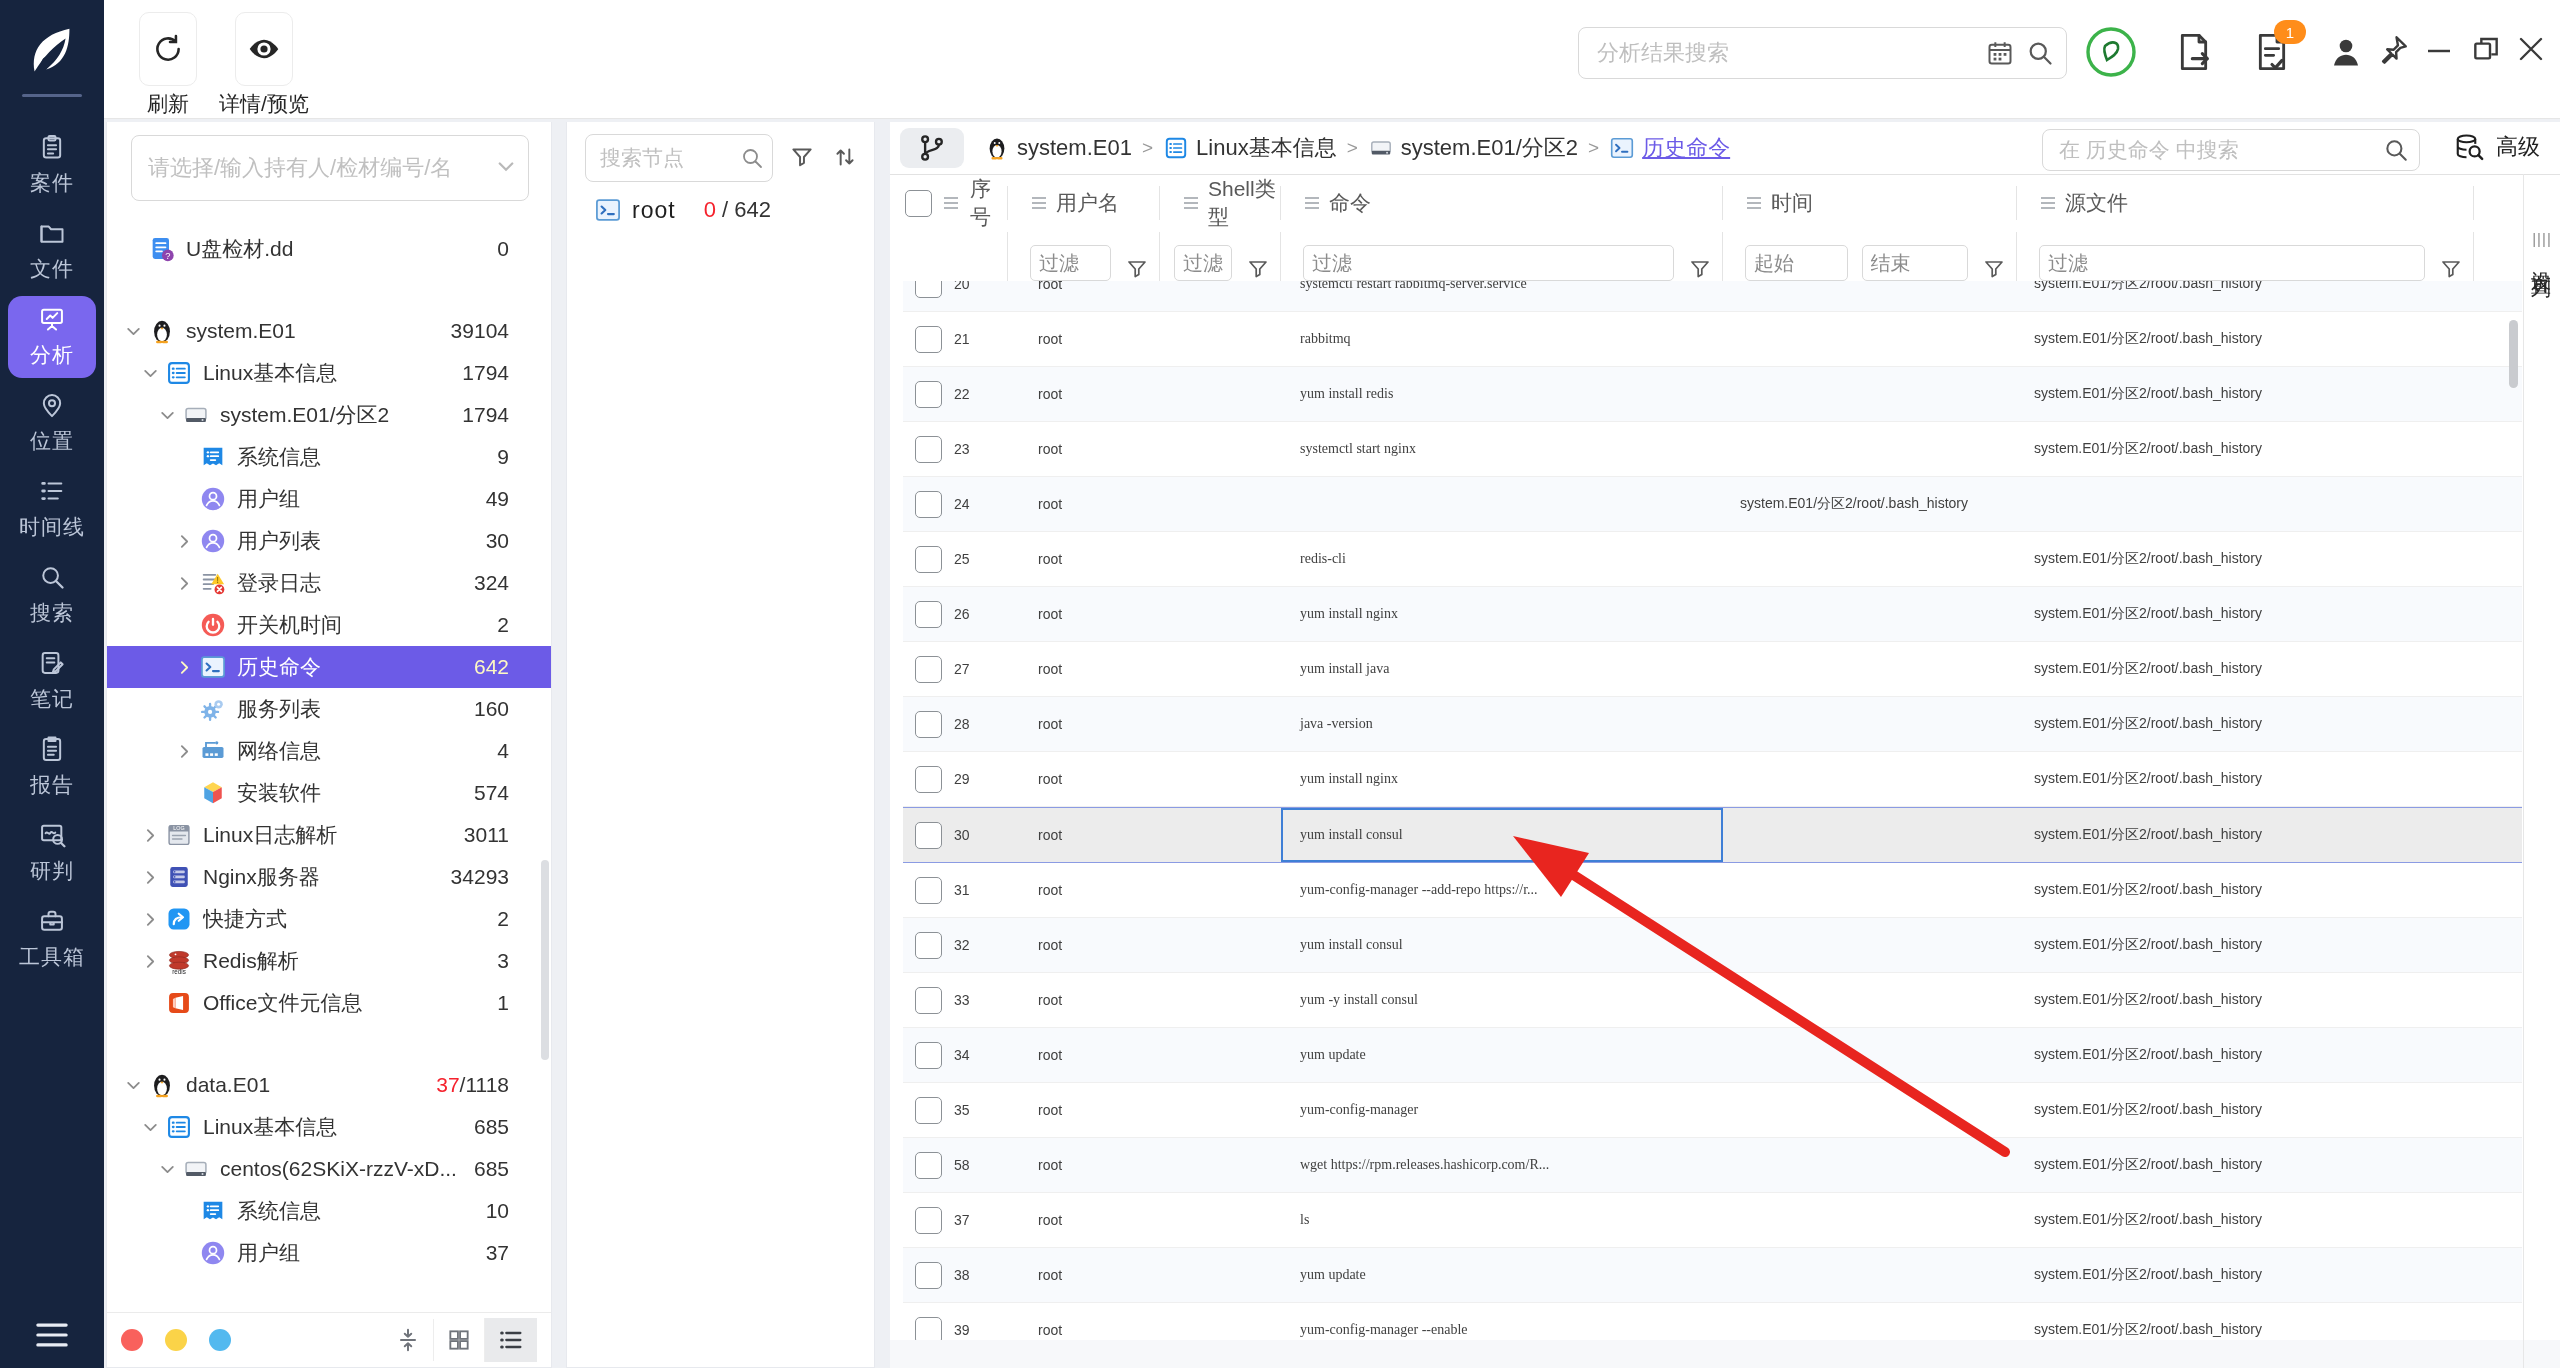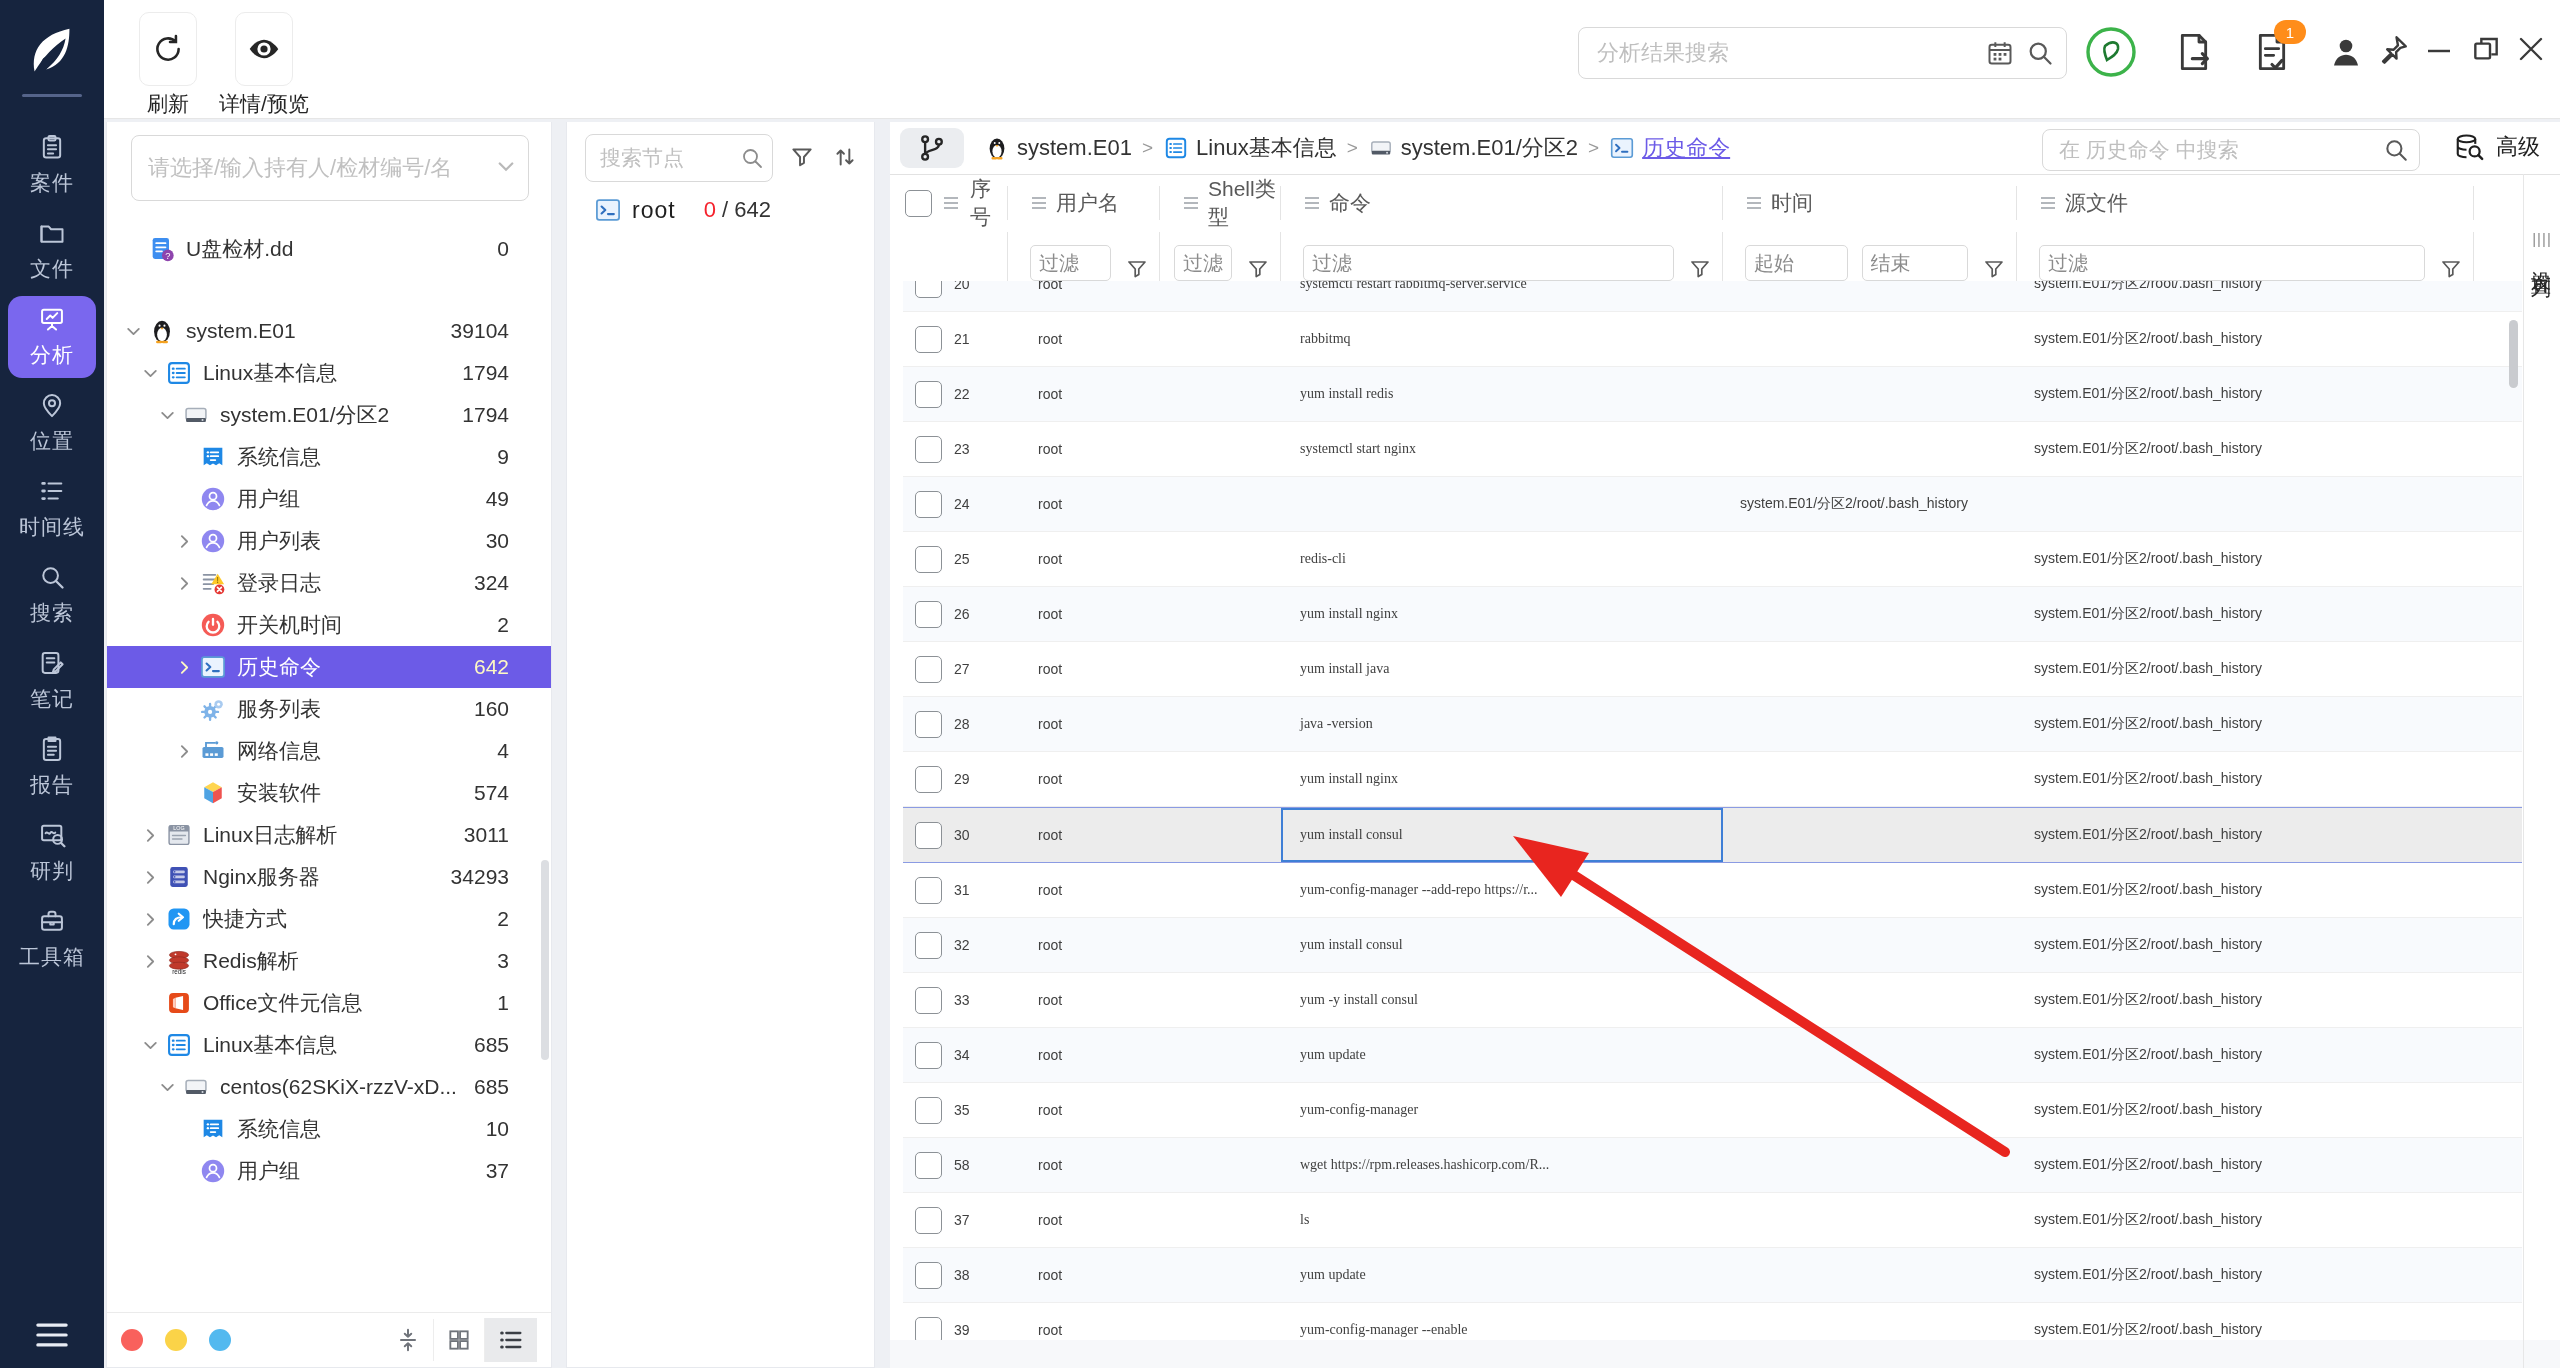--- a/index.html
+++ b/index.html
@@ -615,20 +615,39 @@
         <span class="t-ic">
           <svg width="28" height="28" viewBox="0 0 24 24">
             <rect x="3.5" y="3.5" width="17" height="17" rx="3.4" fill="#E64A19"></rect>
             <path d="M9 7.5 15.5 6v12L9 16.5V7.5z" fill="#fff"></path>
             <path d="M9 7.5v9l-2.2-.9V8.6z" fill="#FFCCBC"></path>
           </svg>
         </span>
         <span class="t-label">Office文件元信息</span>
         <span class="t-count">1</span>
       </div>
+      <div class="t-row" style="margin-top: 40px; padding-left: 12px;">
+        <span class="t-chev">
+          <svg width="17" height="17" viewBox="0 0 16 16" fill="none" stroke="currentColor" stroke-width="1.7" stroke-linecap="round" stroke-linejoin="round">
+            <path d="M3 5.5l5 5 5-5"></path>
+          </svg>
+        </span>
+        <span class="t-ic">
+          <svg width="28" height="28" viewBox="0 0 24 24">
+            <ellipse cx="12" cy="12.5" rx="6.8" ry="9.3" fill="#1d1d1f"></ellipse>
+            <ellipse cx="12" cy="15" rx="4.2" ry="5.8" fill="#fff"></ellipse>
+            <circle cx="9.9" cy="7.4" r=".9" fill="#fff"></circle>
+            <circle cx="14.1" cy="7.4" r=".9" fill="#fff"></circle>
+            <polygon points="10.6,9.2 13.4,9.2 12,11" fill="#F6A21E"></polygon>
+            <path d="M8 21.5h3M13 21.5h3" stroke="#F6A21E" stroke-width="2.2" stroke-linecap="round"></path>
+          </svg>
+        </span>
+        <span class="t-label">data.E01</span>
+        <span class="t-count"><em>37</em>/1118</span>
+      </div>
       <div class="t-row" style="padding-left: 29px;">
         <span class="t-chev">
           <svg width="17" height="17" viewBox="0 0 16 16" fill="none" stroke="currentColor" stroke-width="1.7" stroke-linecap="round" stroke-linejoin="round">
             <path d="M3 5.5l5 5 5-5"></path>
           </svg>
         </span>
         <span class="t-ic">
           <svg width="28" height="28" viewBox="0 0 24 24">
             <rect x="3.5" y="3.5" width="17" height="17" rx="2.5" fill="#fff" stroke="#1E88E5" stroke-width="1.8"></rect>
             <path d="M10 8.3h7M10 12h7M10 15.7h7" stroke="#1E88E5" stroke-width="1.6" stroke-linecap="round"></path>

